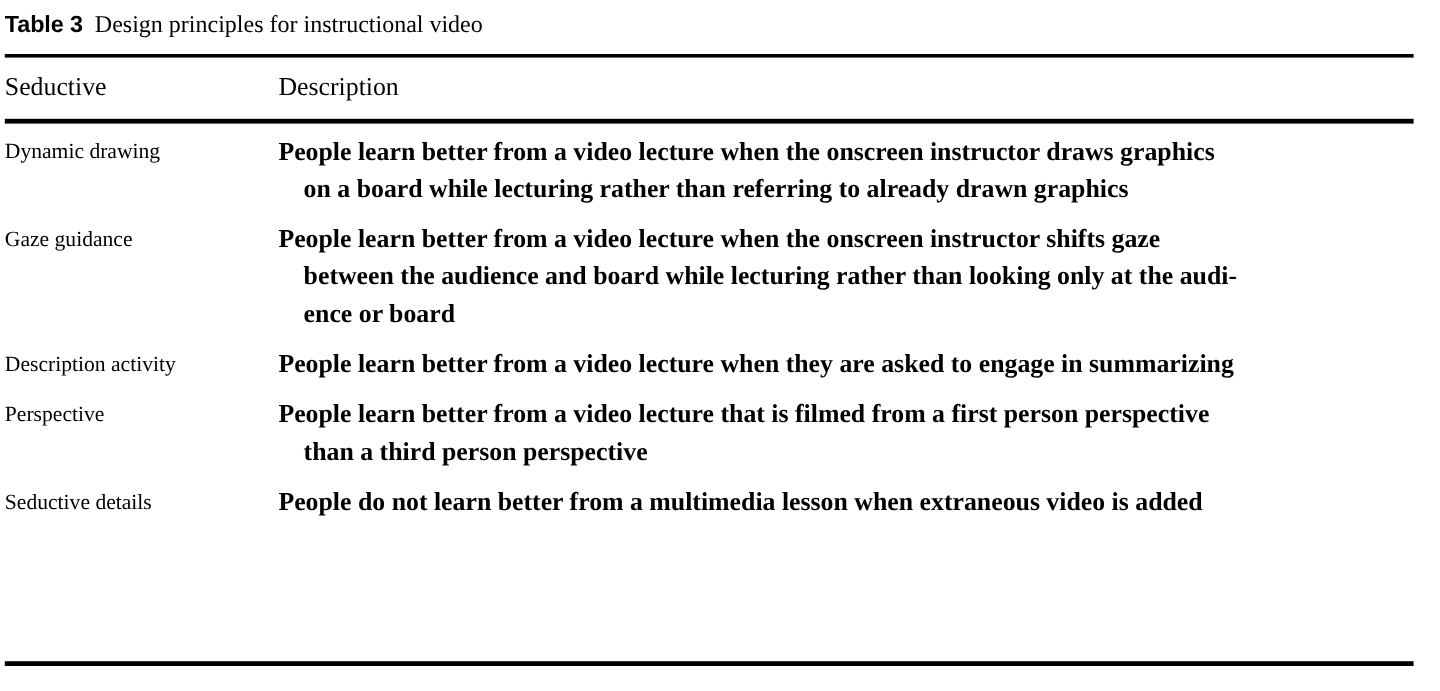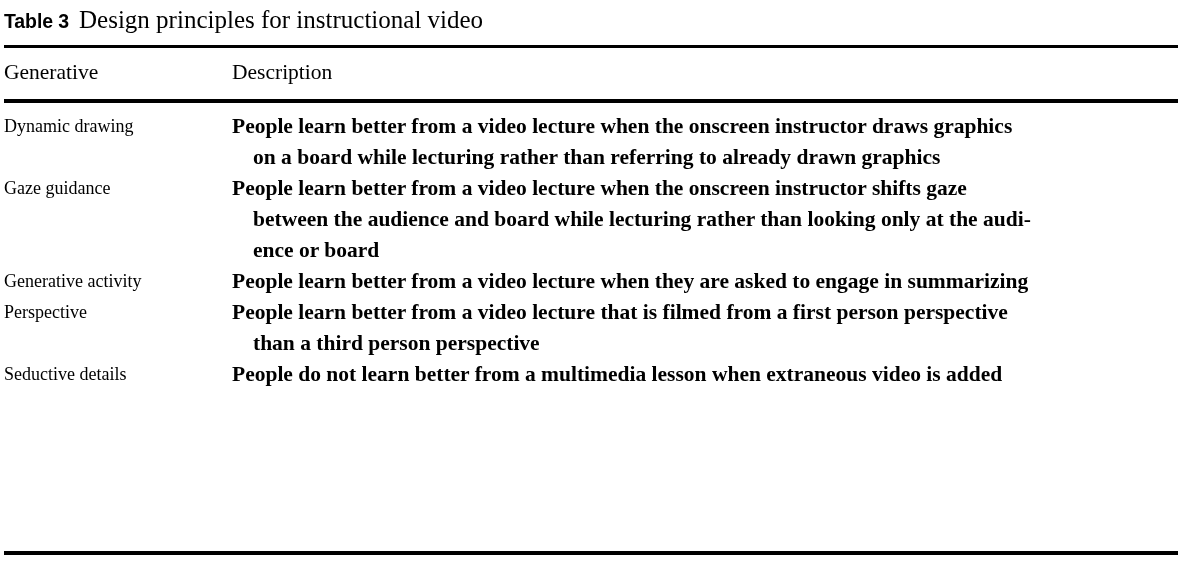--- a/index.html
+++ b/index.html
@@ -36,21 +36,21 @@
   }
   .caption-label {
     font-family: "Liberation Sans", "DejaVu Sans", sans-serif;
     font-weight: bold;
     font-size: 19.5px;
     letter-spacing: -0.1px;
     margin-top: 36px;
   }
   .caption-text {
     font-family: "Liberation Serif", "DejaVu Serif", serif;
-    font-size: 25px;
+    font-size: 20px;
     margin-left: 10px;
   }
 
   
   .rule {
     position: absolute;
     left: 4px;
     width: 1174px;
     background: #000000;
   }
@@ -71,21 +71,21 @@
     left: 4px;
     top: 111px;
     width: 1174px;
   }
 
   .row {
     display: flex;
     align-items: flex-start;
     width: 100%;
   }
-  .row + .row { }
+  .row + .row { margin-top: 11px; }
 
   .col-principle {
     flex: 0 0 228px;
     width: 228px;
     font-size: 18px;
     line-height: 31px;
     white-space: nowrap;
   }
   .col-description {
     flex: 1 1 auto;
@@ -113,21 +113,21 @@
 <div class="table-figure">
 
   <div class="caption">
     <span class="caption-label">Table 3</span><span class="caption-text">Design principles for instructional video</span>
   </div>
 
   <div class="rule rule-top"></div>
 
   <div class="thead">
     <div class="row">
-      <div class="col-principle head-cell">Generative</div>
+      <div class="col-principle head-cell">Seductive</div>
       <div class="col-description head-cell">Description</div>
     </div>
   </div>
 
   <div class="rule rule-header"></div>
 
   <div class="tbody">
       <div class="row">
         <div class="col-principle">Dynamic drawing</div>
         <div class="col-description">
@@ -137,21 +137,21 @@
       </div>
       <div class="row">
         <div class="col-principle">Gaze guidance</div>
         <div class="col-description">
           <div class="desc-line">People learn better from a video lecture when the onscreen instructor shifts gaze</div>
           <div class="desc-line cont">between the audience and board while lecturing rather than looking only at the audi-</div>
           <div class="desc-line cont">ence or board</div>
         </div>
       </div>
       <div class="row">
-        <div class="col-principle">Generative activity</div>
+        <div class="col-principle">Description activity</div>
         <div class="col-description">
           <div class="desc-line">People learn better from a video lecture when they are asked to engage in summarizing</div>
         </div>
       </div>
       <div class="row">
         <div class="col-principle">Perspective</div>
         <div class="col-description">
           <div class="desc-line">People learn better from a video lecture that is filmed from a first person perspective</div>
           <div class="desc-line cont">than a third person perspective</div>
         </div>

